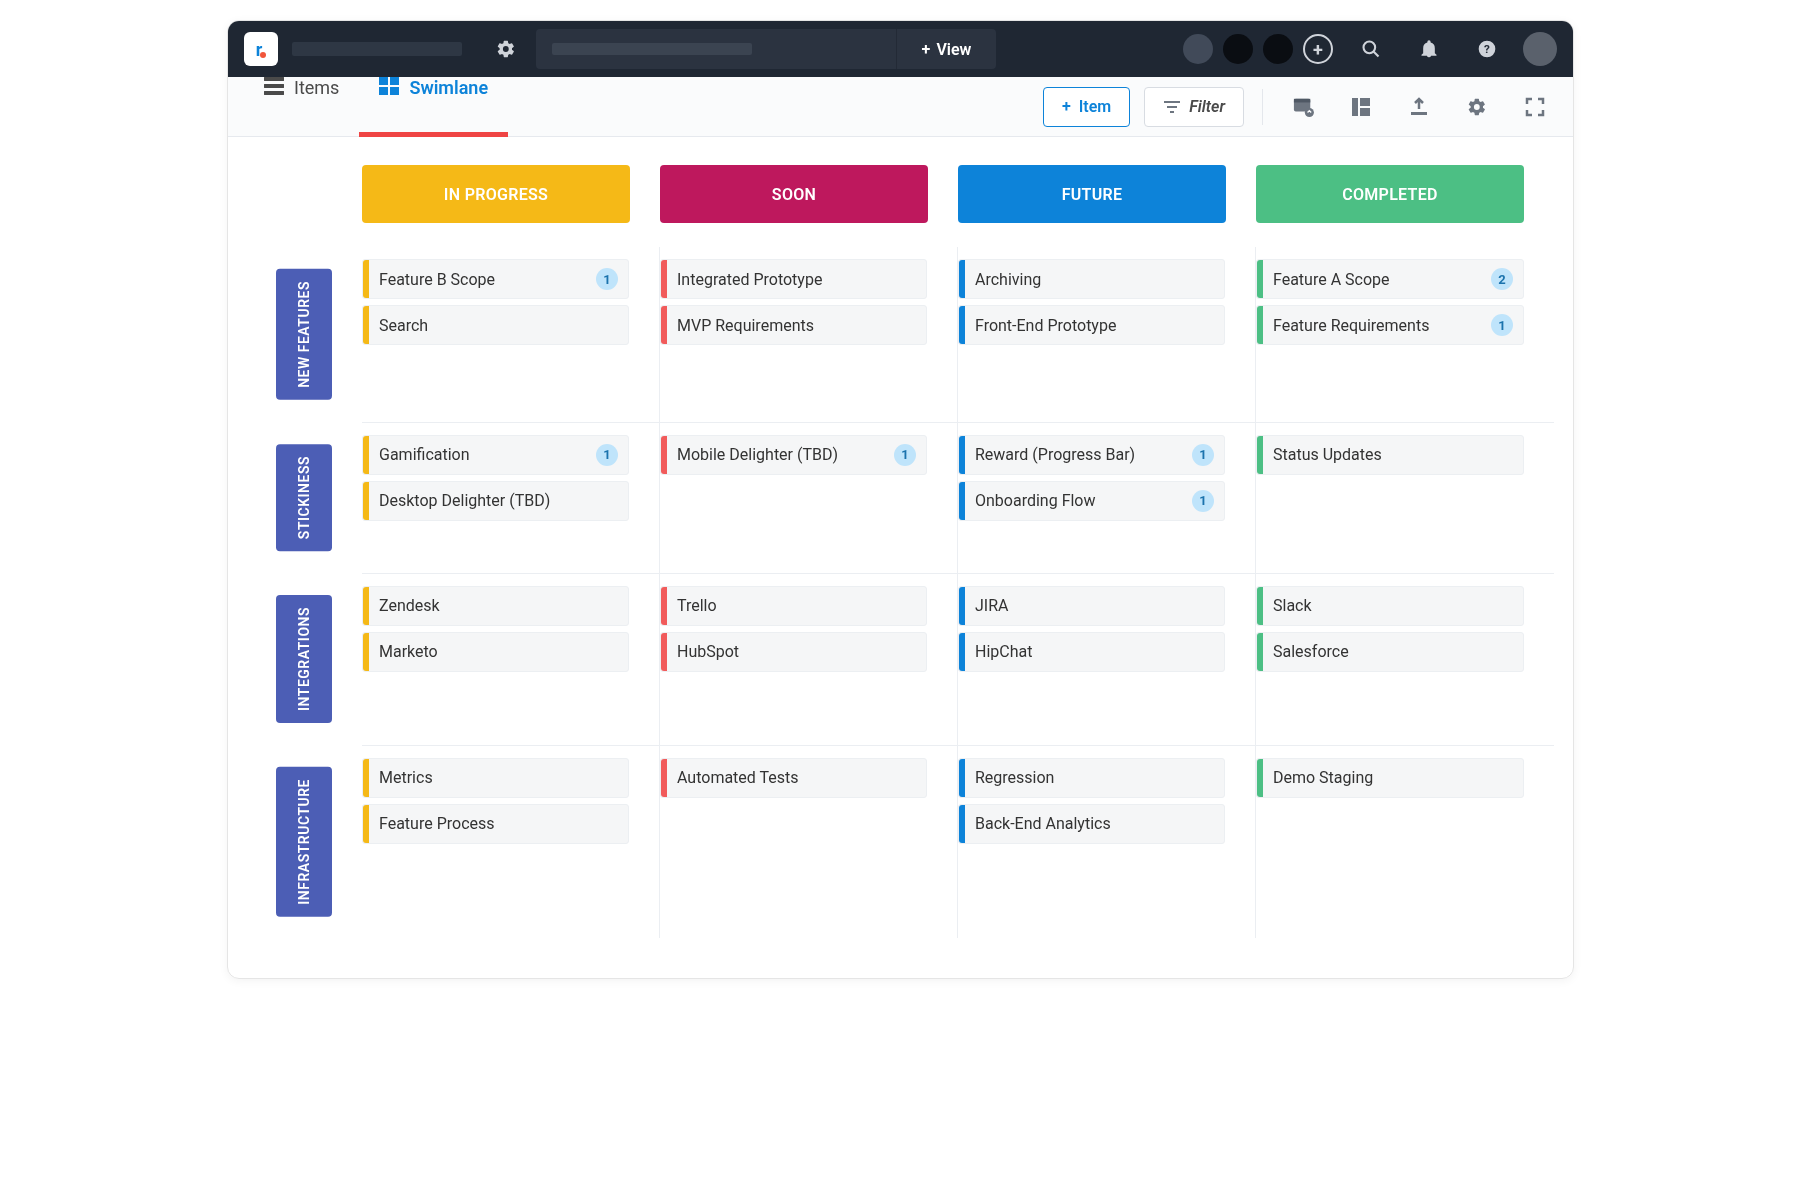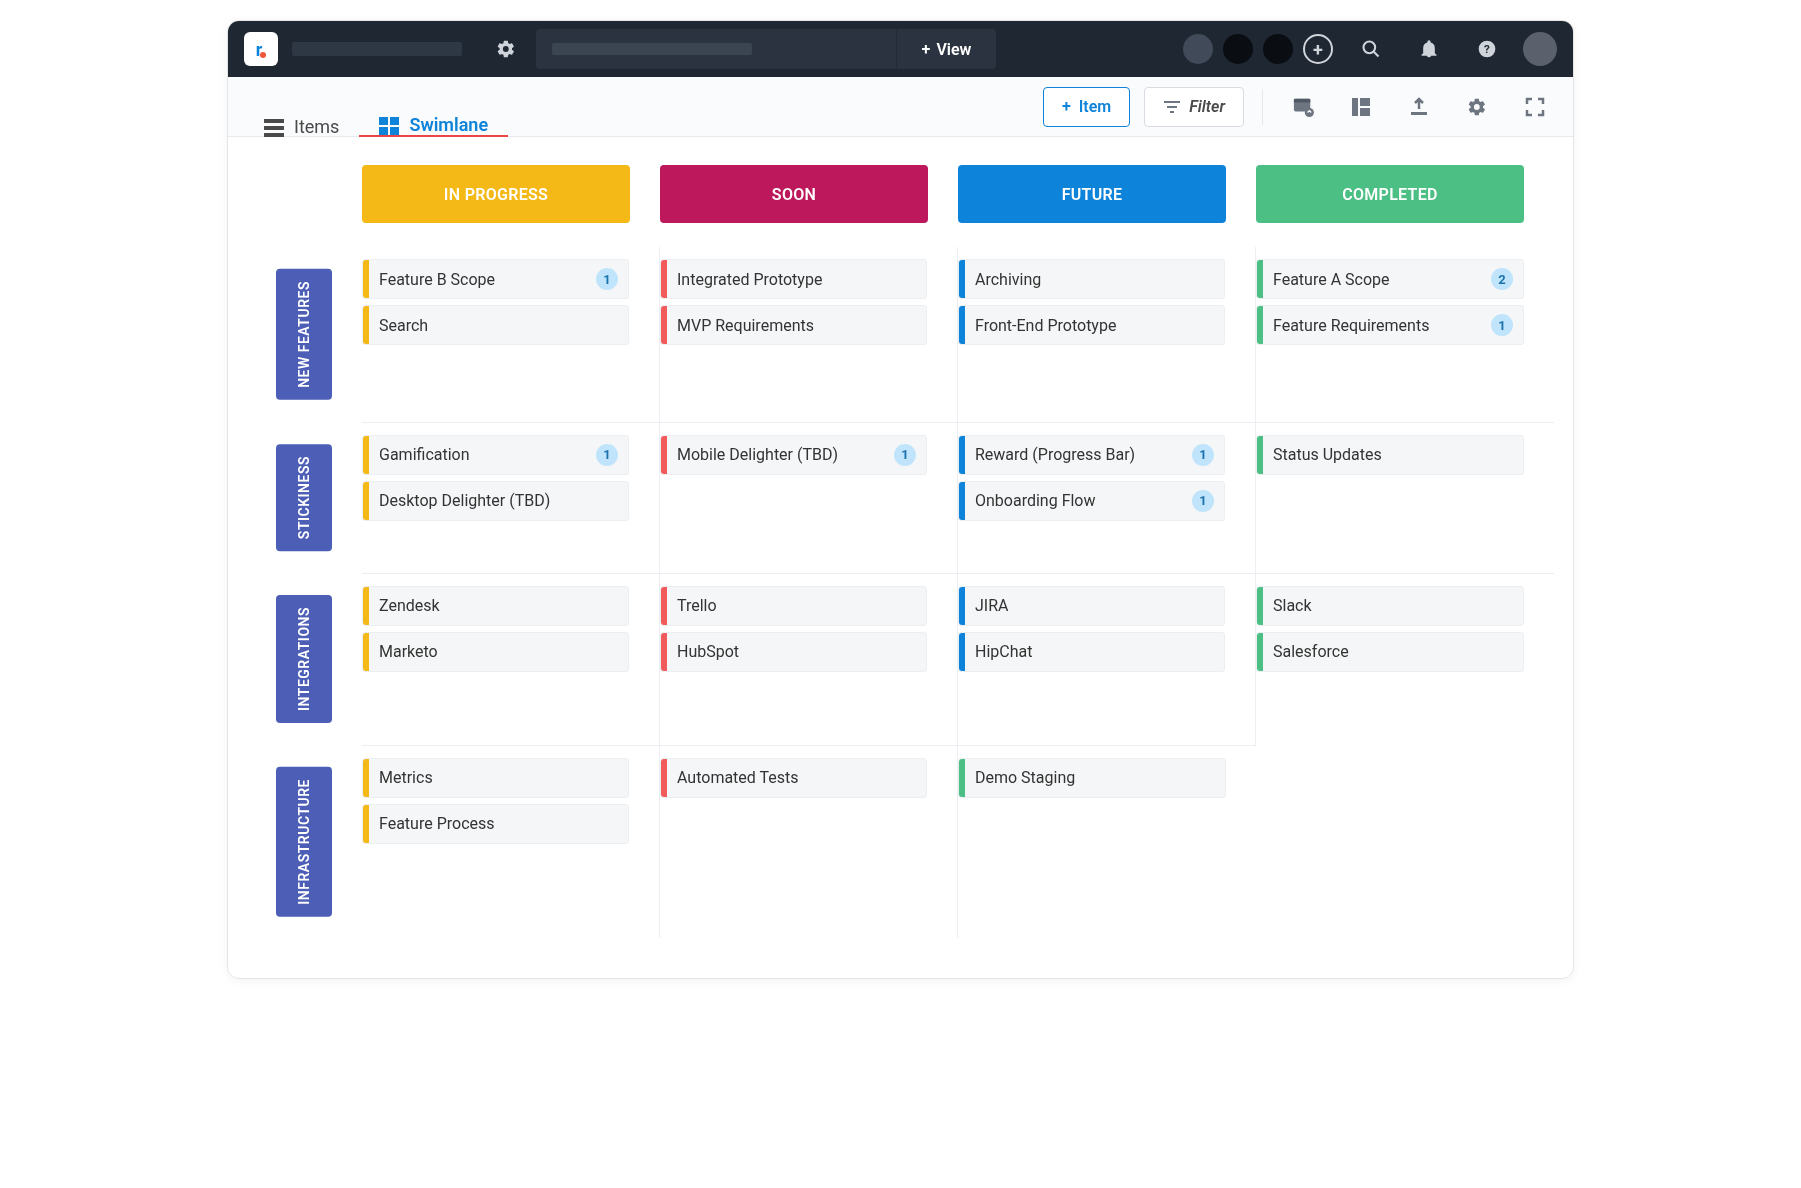--- a/index.html
+++ b/index.html
@@ -60,22 +60,22 @@
   .avatar{width:34px;height:34px;border-radius:50%;background:#5a616c;margin-left:6px;}
 
   
   .toolbar {
     height:60px;
     border-bottom:1px solid #e6e9ee;
     background:#fafbfc;
     display:flex;align-items:center;
     padding: 0 16px;
   }
-  .viewtab{display:flex;align-items:flex-end;gap:10px;padding:0 20px;height:60px;font-size:18px;color:#4a4a4a;cursor:pointer;}
-  .viewtab.active{color:#0d83d9;font-weight:600;border-bottom:2px solid #ef4444;margin-bottom:-1px;}
+  .viewtab{display:flex;align-items:flex-start;gap:10px;padding:0 20px;height:60px;font-size:18px;color:#4a4a4a;cursor:pointer;}
+  .viewtab.active{color:#0d83d9;font-weight:600;border-bottom:5px solid #ef4444;margin-bottom:-1px;}
   .vt-icon{width:20px;height:18px;display:flex;flex-direction:column;justify-content:space-between;}
   .vt-icon.list div{height:4px;background:#4a4a4a;border-radius:1px;}
   .vt-icon.list div:first-child{width:100%}
   .vt-icon.list div{margin-bottom:0}
   .vt-icon.list .row{display:flex;gap:2px;height:4px;}
   .vt-icon.list .row .dot{width:4px;background:#4a4a4a;}
   .vt-icon.list .row .bar{flex:1;background:#4a4a4a;}
   .vt-icon.grid{display:grid;grid-template-columns:1fr 1fr;grid-template-rows:1fr 1fr;gap:2px;}
   .vt-icon.grid div{background:#0d83d9;}
   .toolbtns{margin-left:auto;display:flex;align-items:center;gap:14px;}
@@ -428,20 +428,30 @@
               </div>
             </div>
             <div class="cell">
               <div class="card">
                 <div class="stripe s-red"></div>
                 <span>Automated Tests</span>
               </div>
             </div>
             <div class="cell">
               <div class="card">
+                <div class="stripe s-blue"></div>
+                <span>Regression</span>
+              </div>
+              <div class="card">
+                <div class="stripe s-blue"></div>
+                <span>Back-End Analytics</span>
+              </div>
+            </div>
+            <div class="cell">
+              <div class="card">
                 <div class="stripe s-green"></div>
                 <span>Demo Staging</span>
               </div>
             </div>
           </div>
         </div>
       </div>
   </div>
 
 </div>

